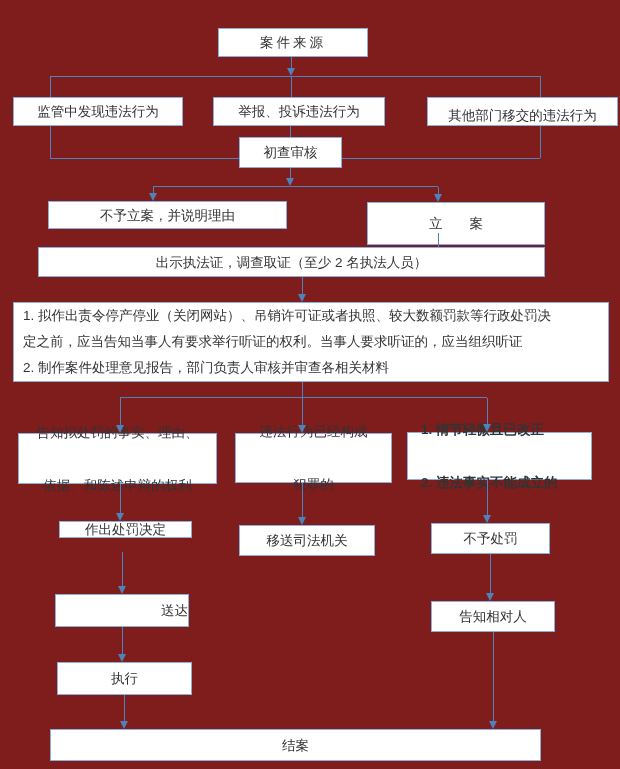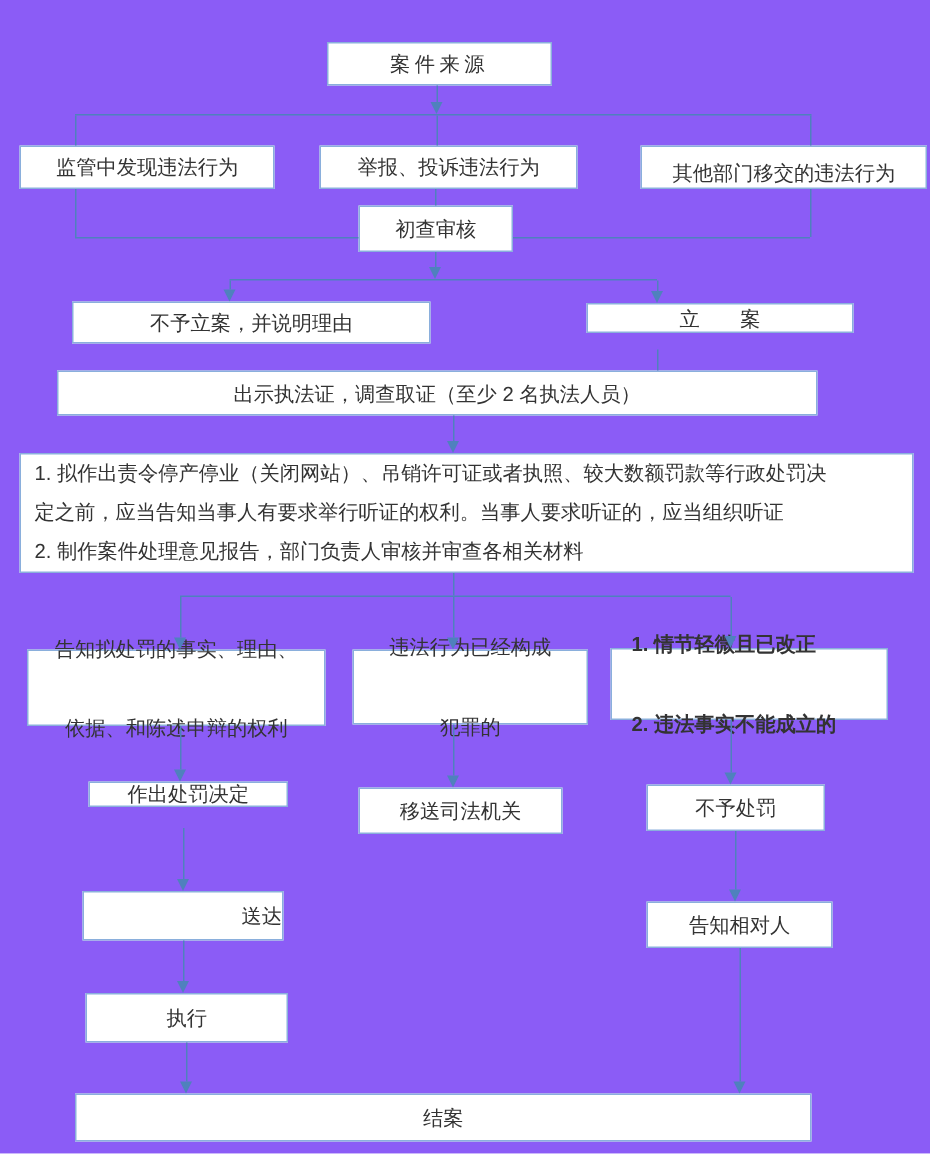--- a/index.html
+++ b/index.html
@@ -1,17 +1,17 @@
 <!DOCTYPE html>
 <html style="--box-border: #8AAFDC; --connector: #4F81BD; --text: #333333; --background: #FFFFFF;"><head>
 <meta charset="utf-8">
 <style>
   html,body { margin:0; padding:0; background:#ffffff; }
   .canvas {
-    position:relative; width:620px; height:769px; background:#8b5cf6;
+    position:relative; width:620px; height:769px; background:#7f1d1d;
     font-family:"Liberation Sans", sans-serif; overflow:hidden;
   }
   .node {
     position:absolute; box-sizing:border-box;
     border:1px solid var(--box-border,#8AAFDC); background:#fff;
     display:flex; flex-direction:column; justify-content:center; align-items:center;
     text-align:center; font-size:13.5px; color:var(--text,#333333);
     line-height:19px;
   }
   .node.al { align-items:flex-start; text-align:left; }
@@ -45,21 +45,21 @@
     <span>其他部门移交的违法行为</span>
   </div>
 
   <div class="node" style="left:239px;top:137px;width:103px;height:31px;">
     <span>初查审核</span>
   </div>
 
   <div class="node" style="left:48px;top:201px;width:239px;height:28px;">
     <span>不予立案，并说明理由</span>
   </div>
-  <div class="node" style="left:367px;top:202px;width:178px;height:20px;margin-left:24px;">
+  <div class="node" style="left:367px;top:202px;width:178px;height:43px;">
     <span>立　　案</span>
   </div>
 
   <div class="node" style="left:38px;top:247px;width:507px;height:30px;">
     <span>出示执法证，调查取证（至少 2 名执法人员）</span>
   </div>
 
   <div class="node big al" style="left:13px;top:302px;width:596px;height:80px;">
     <div>1. 拟作出责令停产停业（关闭网站）、吊销许可证或者执照、较大数额罚款等行政处罚决</div>
     <div>定之前，应当告知当事人有要求举行听证的权利。当事人要求听证的，应当组织听证</div>

